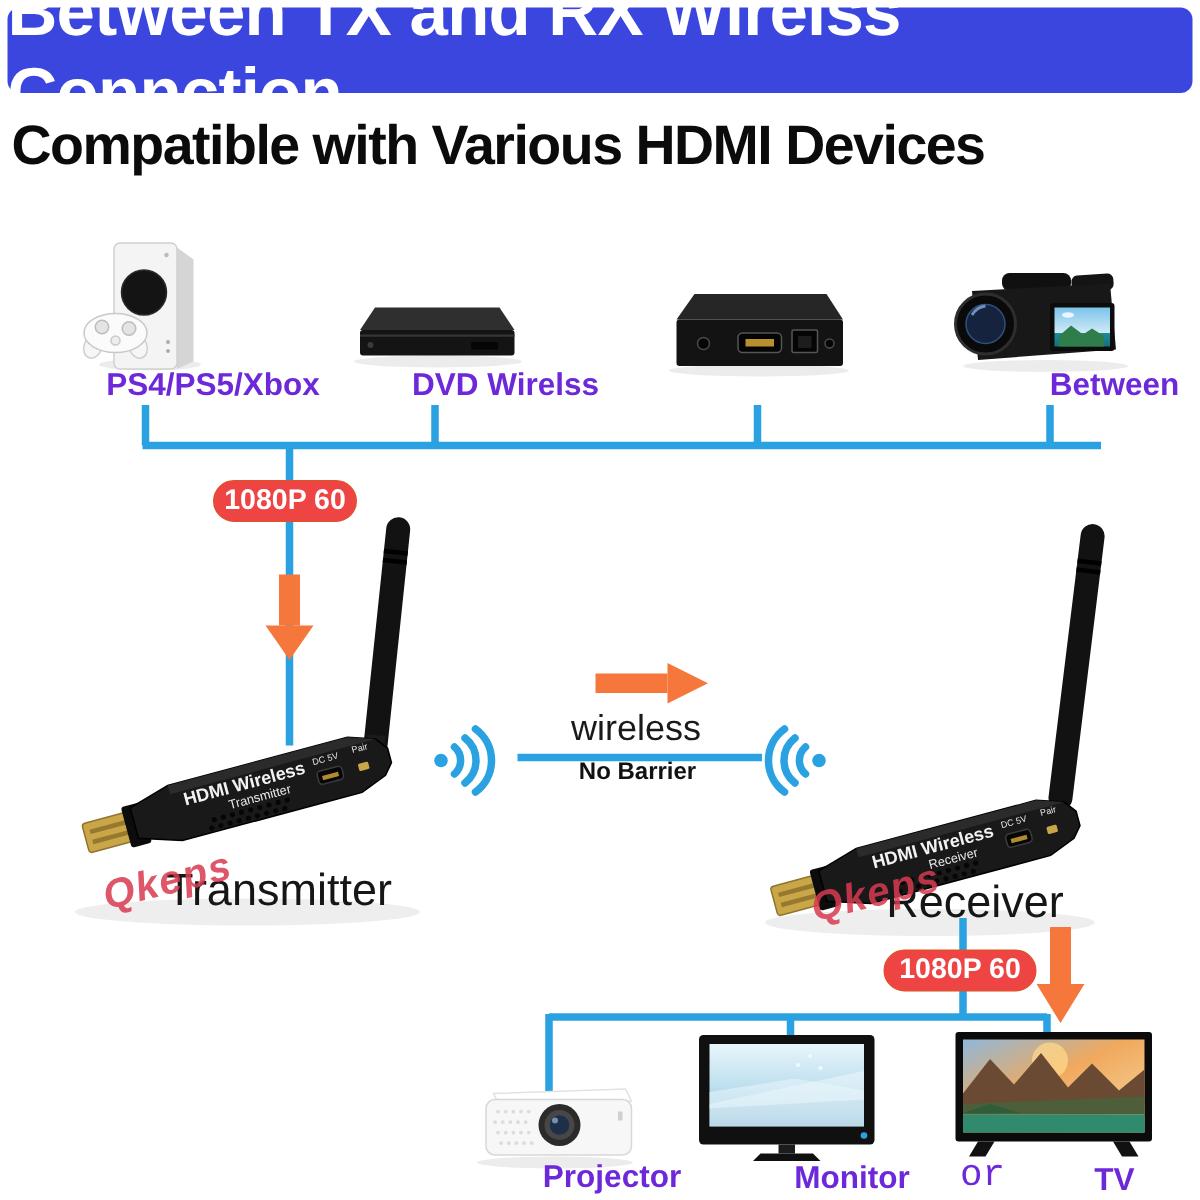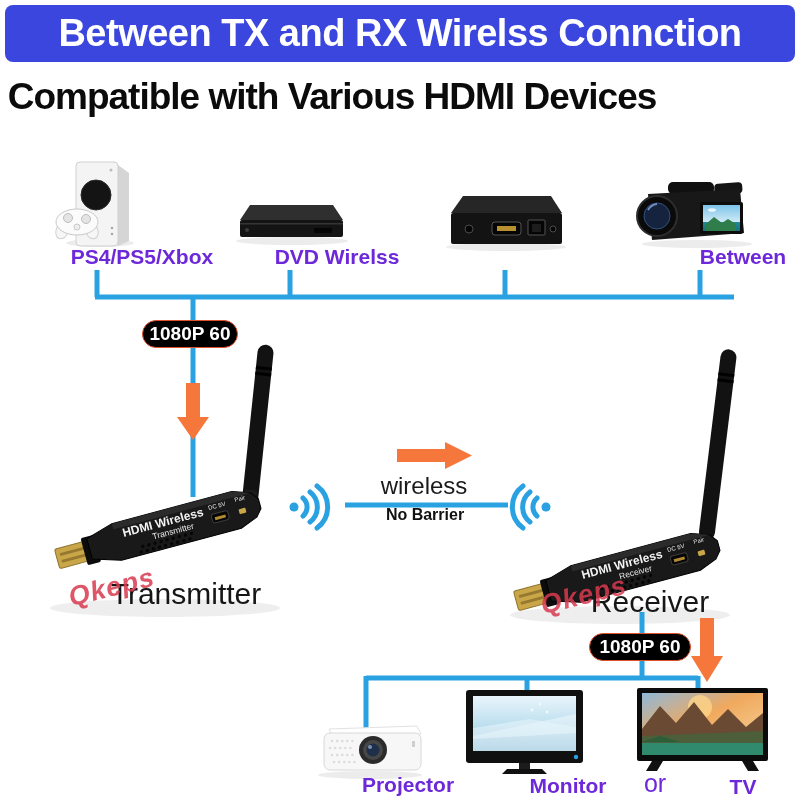--- a/index.html
+++ b/index.html
@@ -1,33 +1,33 @@
 <!DOCTYPE html>
 <html><head>
 <meta charset="utf-8">
 <style>
   html,body{margin:0;padding:0;background:#fff;}
   .page{position:relative;width:800px;height:800px;background:#ffffff;overflow:hidden;
         font-family:"Liberation Sans",sans-serif;}
   .gfx{position:absolute;left:0;top:0;z-index:1;}
   .banner{position:absolute;left:5px;top:5px;width:790px;height:57px;background:#3a46de;
           border-radius:8px;display:flex;align-items:center;justify-content:center;
-          color:#ffffff;font-size:38px;font-weight:bold;letter-spacing:-0.5px;z-index:2;}
+          color:#ffffff;font-size:46px;font-weight:bold;letter-spacing:-0.5px;z-index:2;}
   .heading{position:absolute;left:0;top:76px;width:664px;text-align:center;color:#0b0b0b;
            font-size:37px;font-weight:bold;letter-spacing:-1px;z-index:2;}
   .lbl{position:absolute;transform:translateX(-50%);white-space:nowrap;color:#6d28d9;
        font-size:21px;font-weight:bold;z-index:2;margin-left:42px;}
-  .lbl.plain{font-weight:400;}
+  .lbl.plain{font-weight:400;font-family:Liberation Mono, monospace;}
   .wireless-label{position:absolute;left:424px;top:472px;transform:translateX(-50%);
        font-size:24px;color:#1a1a1a;white-space:nowrap;z-index:2;}
   .barrier-label{position:absolute;left:425px;top:506px;transform:translateX(-50%);
        font-size:16px;font-weight:bold;color:#111;white-space:nowrap;z-index:2;}
   .device-label{position:absolute;transform:translateX(-50%);font-size:30px;font-weight:400;
        color:#161616;white-space:nowrap;z-index:2;}
-  .badge{position:absolute;background:#000000;border:1px solid #df512d;color:#fff;
+  .badge{position:absolute;background:#ef4444;border:1px solid #df512d;color:#fff;
          font-size:19px;font-weight:bold;border-radius:14px;display:flex;align-items:center;
          justify-content:center;box-sizing:border-box;z-index:3;white-space:nowrap;}
   .badge.tx{left:142px;top:320px;width:96px;height:28px;}
   .badge.rx{left:589px;top:633px;width:102px;height:28px;}
   .watermark{position:absolute;color:#d83a50;font-size:27px;font-style:italic;font-weight:bold;
              opacity:.85;transform:rotate(-14deg);letter-spacing:1px;z-index:4;white-space:nowrap;}
   .watermark.tx{left:68px;top:572px;}
   .watermark.rx{left:540px;top:580px;}
 </style>
 </head>

